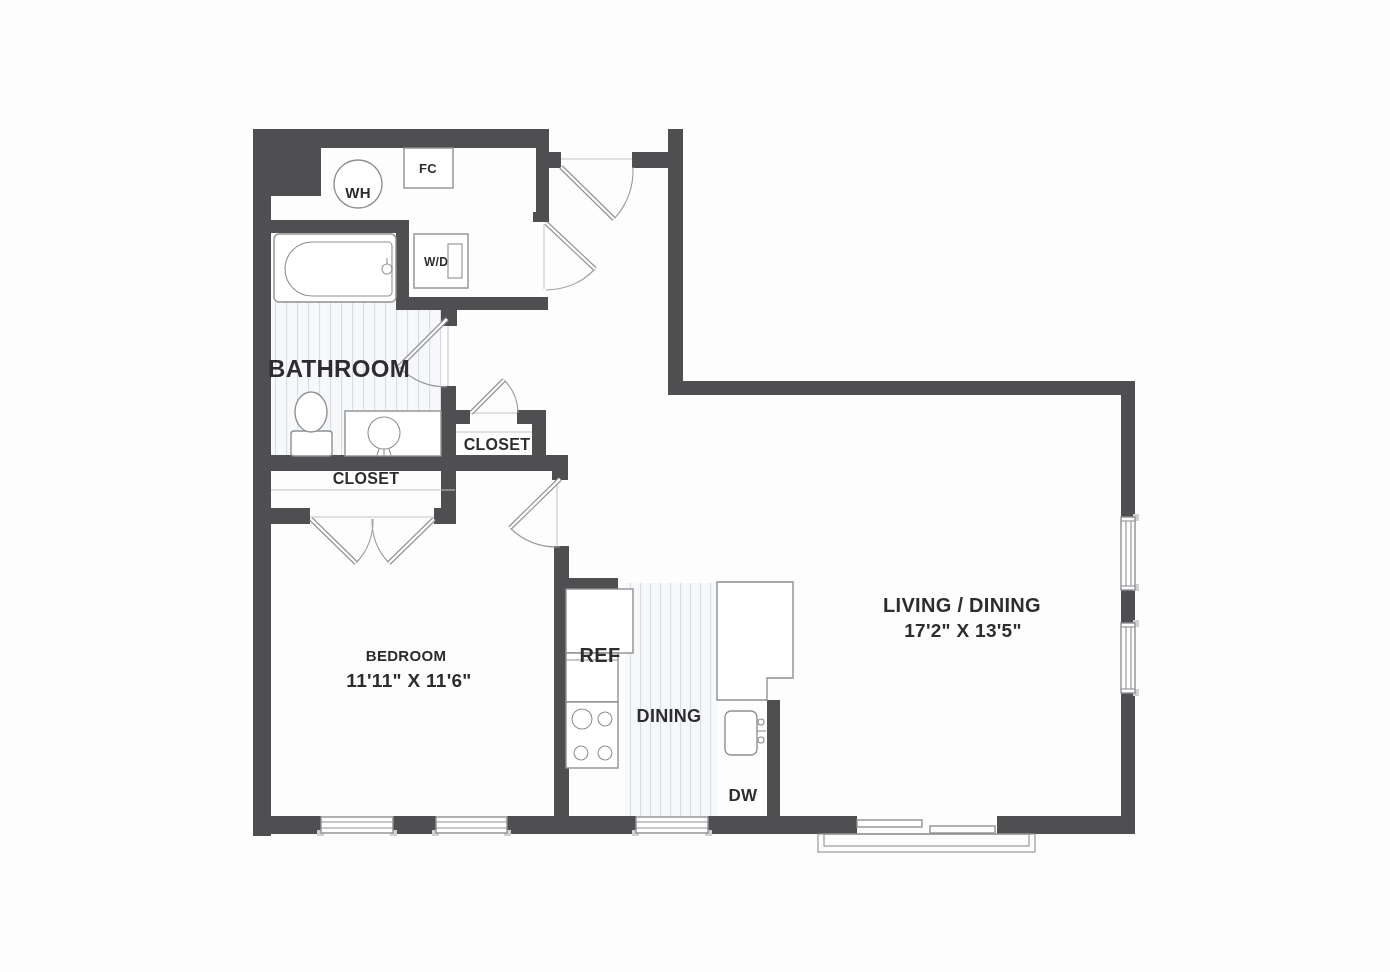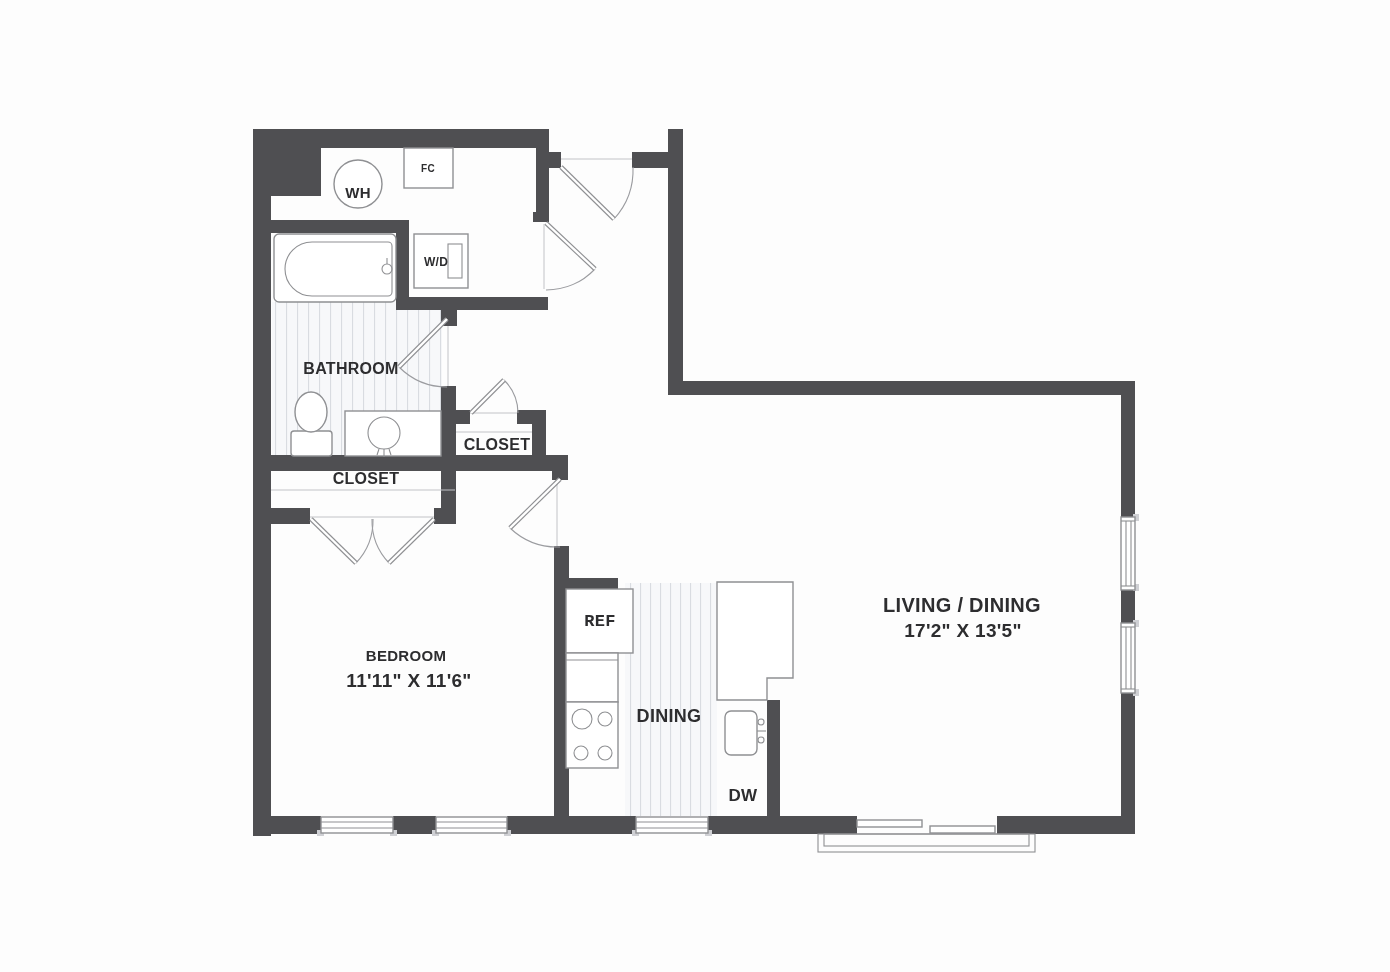--- a/index.html
+++ b/index.html
@@ -211,25 +211,25 @@
         <rect class="sill" x="1133" y="689" width="6" height="7"></rect>
     <rect class="fx" x="1121" y="623" width="14" height="70"></rect>
     <line class="fxthin" x1="1126" y1="627" x2="1126" y2="689"></line>
     <line class="fxthin" x1="1131" y1="627" x2="1131" y2="689"></line>
     <line class="fxthin" x1="1121" y1="627" x2="1135" y2="627"></line>
     <line class="fxthin" x1="1121" y1="689" x2="1135" y2="689"></line>
   </g>
 </svg>
 
   <div class="lbl" style="left:358px;top:184px;font-size:15px;margin-top:8px;">WH</div>
-  <div class="lbl" style="left:428px;top:168px;font-size:10px;">FC</div>
+  <div class="lbl" style="left:428px;top:168px;font-size:13px;">FC</div>
   <div class="lbl" style="left:436px;top:262px;font-size:12px;">W/D</div>
-  <div class="lbl" style="left:351px;top:369px;font-size:16px;">BATHROOM</div>
+  <div class="lbl" style="left:339px;top:369px;font-size:24px;">BATHROOM</div>
   <div class="lbl" style="left:497px;top:445px;font-size:16px;">CLOSET</div>
   <div class="lbl" style="left:366px;top:479px;font-size:16px;">CLOSET</div>
   <div class="lbl" style="left:406px;top:655px;font-size:15px;">BEDROOM</div>
   <div class="lbl" style="left:409px;top:681px;font-size:19px;">11'11" X 11'6"</div>
   <div class="lbl" style="left:669px;top:716px;font-size:18px;">DINING</div>
-  <div class="lbl" style="left:600px;top:621px;font-size:17px;font-family:Liberation Mono, monospace;">REF</div>
+  <div class="lbl" style="left:600px;top:655px;font-size:20px;">REF</div>
   <div class="lbl" style="left:743px;top:796px;font-size:17px;">DW</div>
   <div class="lbl" style="left:962px;top:605px;font-size:20px;">LIVING / DINING</div>
   <div class="lbl" style="left:963px;top:631px;font-size:19px;">17'2" X 13'5"</div>
 </div>
 
 </body></html>

